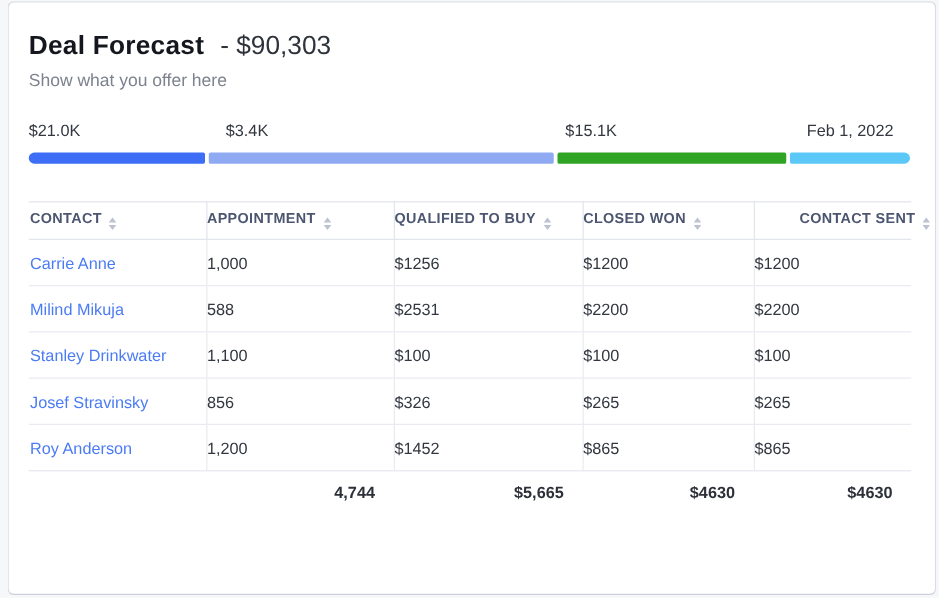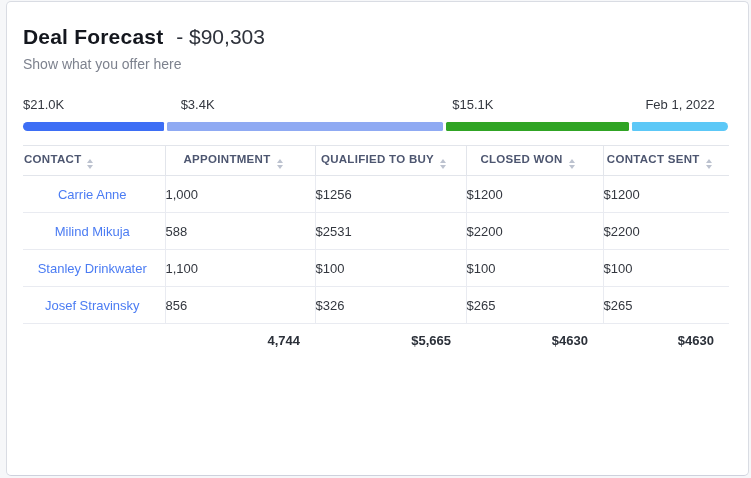--- a/index.html
+++ b/index.html
@@ -18,35 +18,35 @@
   .progress-block { margin-top:25px; }
   .bar-labels { display:flex;gap:36px; }
   .bar-label-cell { font-size:13px; color:#33373f; white-space:nowrap; }
   .bar-track { display:flex; margin-top:10px; }
   .bar-seg { height:9px; margin-right:3px; border-radius:1.5px; }
   .bar-seg.first { border-top-left-radius:5px; border-bottom-left-radius:5px; }
   .bar-seg.last { margin-right:0; border-top-right-radius:5px; border-bottom-right-radius:5px; }
   
   .section-title { margin-top:29px; font-size:16.5px; font-weight:bold; color:#12141a; letter-spacing:.2px; }
   
-  table { margin-top:14px; width:706px; border-collapse:collapse; table-layout:fixed; }
+  table { margin-top:30px; width:706px; border-collapse:collapse; table-layout:fixed; }
   col.c1{width:142px;} col.c2{width:150px;} col.c3{width:151px;} col.c4{width:137px;} col.c5{width:126px;}
   thead th {
     height:30px; font-size:11.5px; font-weight:bold; color:#4d5670; letter-spacing:.3px;
     border-top:1px solid #e2e5eb; border-bottom:1px solid #e2e5eb; border-right:1px solid #e2e5eb;
-    text-align:center; padding-right:14px; cursor:pointer; white-space:nowrap;
+    text-align:left; padding-right:14px; cursor:pointer; white-space:nowrap;
   }
   thead th:first-child { text-align:left; padding-left:1px; }
-  thead th:last-child { border-right:none; }
+  thead th:last-child { border-right:none;padding-left:36px; }
   tbody td {
     height:37px; font-size:13px; color:#33373f;
     border-bottom:1px solid #e9ebf1; border-right:1px solid #e9ebf1;
     text-align:left; padding-right:15px;
   }
-  tbody td:first-child { text-align:center; padding-left:1px; padding-right:4px; }
+  tbody td:first-child { text-align:left; padding-left:1px; padding-right:4px; }
   tbody td:last-child { border-right:none; }
   tfoot td { height:33px; font-size:13px; font-weight:bold; color:#2b3039; text-align:right; padding-right:15px; }
   a.contact-link { color:#4b7cf3; text-decoration:none; cursor:pointer; }
   
   .sort { display:inline-flex; flex-direction:column; gap:2px; margin-left:6px; vertical-align:0px; }
   .sort i { display:block; width:0; height:0; border-left:3.5px solid transparent; border-right:3.5px solid transparent; }
   .sort i.up { border-bottom:4px solid #bcc2cf; }
   .sort i.down { border-top:4px solid #bcc2cf; }
 </style>
 </head>
@@ -130,20 +130,27 @@
         <td>$100</td>
         <td>$100</td>
       </tr>
       <tr>
         <td><a class="contact-link">Josef Stravinsky</a></td>
         <td>856</td>
         <td>$326</td>
         <td>$265</td>
         <td>$265</td>
       </tr>
+      <tr>
+        <td><a class="contact-link">Roy Anderson</a></td>
+        <td>1,200</td>
+        <td>$1452</td>
+        <td>$865</td>
+        <td>$865</td>
+      </tr>
     </tbody>
     <tfoot>
       <tr>
         <td></td>
         <td>4,744</td>
         <td>$5,665</td>
         <td>$4630</td>
         <td>$4630</td>
       </tr>
     </tfoot>

